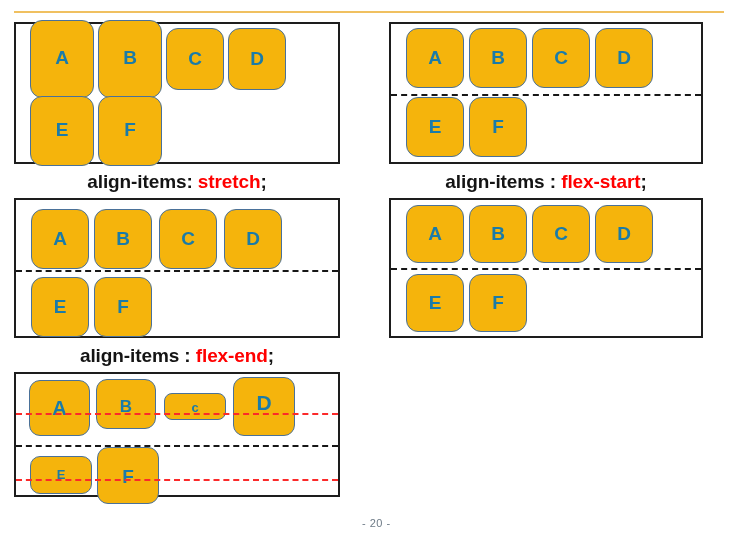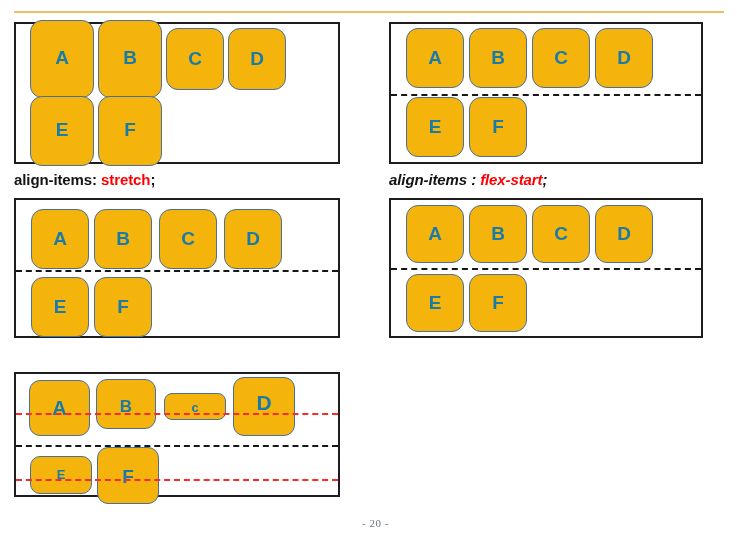--- a/index.html
+++ b/index.html
@@ -34,22 +34,23 @@
     left: 0;
     top: 0;
     box-sizing: border-box;
     border: 2px solid #1d1d1d;
     background: #ffffff;
   }
   .caption {
     position: absolute;
     left: 0;
     width: 100%;
+    text-align: center;
     font-weight: bold;
-    font-size: 15px;
+    font-size: 19px;
     color: #141414;
     white-space: nowrap;
     letter-spacing: -0.1px;
   }
   .caption .val {
     color: #ff0000;
   }
   .caption .semi {
     color: #141414;
   }
@@ -83,21 +84,21 @@
     position: absolute;
     height: 0;
     border-top: 2px dashed #fb2a2a;
     z-index: 5;
   }
 
   .page-num {
     position: absolute;
     font-size: 11px;
     color: #6d7a86;
-    font-family: Liberation Serif, serif;
+    font-family: Liberation Sans, sans-serif;
     letter-spacing: 0.5px;
   }
 </style>
 </head>
 <body>
 
 <div class="top-rule"></div>
 
 <div class="panel" style="left:14px; top:22px; width:326px; height:165px;">
   <div class="frame" style="width:326px; height:142px;"></div>
@@ -144,21 +145,21 @@
   <div class="box" style="left:206px; top:6px; width:58px; height:60px;">
     <span class="lt" style="top:18px; font-size:19px;">D</span>
   </div>
   <div class="box" style="left:17px; top:75px; width:58px; height:60px;">
     <span class="lt" style="top:18px; font-size:19px;">E</span>
   </div>
   <div class="box" style="left:80px; top:75px; width:58px; height:60px;">
     <span class="lt" style="top:18px; font-size:19px;">F</span>
   </div>
 
-  <div class="caption" style="top:149px;font-style:italic;">
+  <div class="caption" style="top:149px;">
     <span>align-items :</span>
     <span class="val">flex-start</span><span class="semi">;</span>
   </div>
 </div>
 
 <div class="panel" style="left:14px; top:198px; width:326px; height:162px;">
   <div class="frame" style="width:326px; height:140px;"></div>
 
   <div class="dash-line" style="left:2px; top:72px; width:322px;"></div>
 
@@ -174,20 +175,24 @@
   <div class="box" style="left:210px; top:11px; width:58px; height:60px;">
     <span class="lt" style="top:18px; font-size:19px;">D</span>
   </div>
   <div class="box" style="left:17px; top:79px; width:58px; height:60px;">
     <span class="lt" style="top:18px; font-size:19px;">E</span>
   </div>
   <div class="box" style="left:80px; top:79px; width:58px; height:60px;">
     <span class="lt" style="top:18px; font-size:19px;">F</span>
   </div>
 
+  <div class="caption" style="top:147px;">
+    <span>align-items :</span>
+    <span class="val">flex-end</span><span class="semi">;</span>
+  </div>
 </div>
 
 <div class="panel" style="left:389px; top:198px; width:314px; height:162px;">
   <div class="frame" style="width:314px; height:140px;"></div>
 
   <div class="dash-line" style="left:2px; top:70px; width:310px;"></div>
 
   <div class="box" style="left:17px; top:7px; width:58px; height:58px;">
     <span class="lt" style="top:17px; font-size:19px;">A</span>
   </div>

